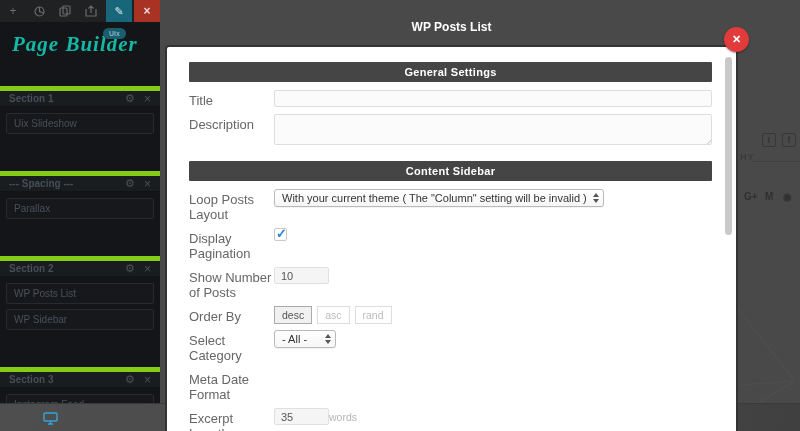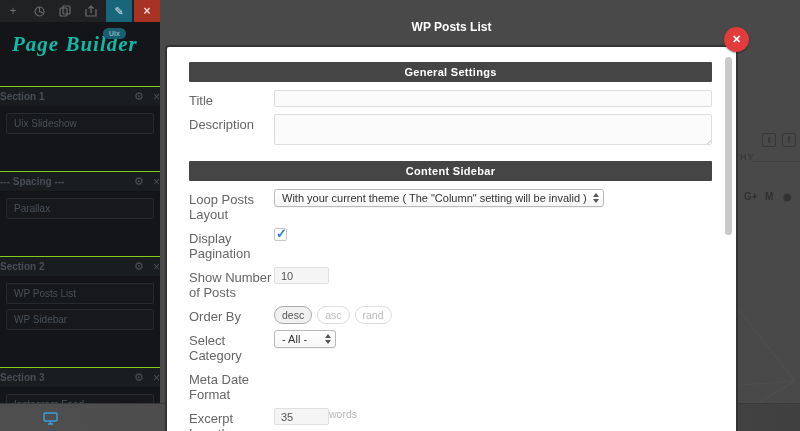--- a/index.html
+++ b/index.html
@@ -26,22 +26,22 @@
   .tb-pencil { background:#17667a; color:#d9e6e9; font-size:11px; margin-left:auto; }
   .tb-close { background:#a83325; color:#eadada; font-size:12px; font-weight:bold; }
 
   .logo { padding:10px 0 0 12px; height:44px; position:relative; }
   .logo-text { font-family:"Liberation Serif", serif; font-style:italic; font-weight:bold;
                font-size:21px; color:#14b8a6; letter-spacing:1px;margin-top:36px; }
   .logo-badge { position:absolute; left:103px; top:6px; background:#1a5d6e; color:#7fb7c4;
                 font-size:7px; font-weight:bold; padding:2px 6px; border-radius:7px; }
 
   .sections { margin-top:18px; }
-  .sec-header { height:21px; display:flex; align-items:center; padding:0 0; background:#1a1d20;
-                border-top:1px solid #84cc16; border-bottom:1px solid #111315;margin-top:20px; }
+  .sec-header { height:21px; display:flex; align-items:center; padding:0 9px; background:#1a1d20;
+                border-top:5px solid #84cc16; border-bottom:1px solid #111315;margin-top:20px; }
   .sec-title { flex:1; color:#474e56; font-size:10px; font-weight:bold; }
   .sec-gear { color:#4a5158; font-size:11px; margin-right:9px; cursor:pointer; }
   .sec-x { color:#4a5158; font-size:12px; cursor:pointer; }
   .widgets { padding:6px 6px 12px 6px; }
   .widget { height:21px; border:1px solid #262b30; border-radius:2px; margin-bottom:5px;
             display:flex; align-items:center; padding:0 7px; color:#4a5159; font-size:10px;
             background:rgba(255,255,255,0.015); cursor:pointer; }
 
   
   .devicebar { position:absolute; left:0; top:403px; width:800px; height:28px; z-index:3;
@@ -59,21 +59,21 @@
   .close-btn { position:absolute; left:724px; top:27px; width:25px; height:25px; border-radius:50%;
                background:#e23b3b; box-shadow:0 1px 2px rgba(0,0,0,.4); color:#fff; z-index:5;
                display:flex; align-items:center; justify-content:center; font-size:11px; font-weight:bold; cursor:pointer; }
 
   .section-bar { background:#454545; color:#ffffff; font-size:11px; font-weight:bold; text-align:center;
                  height:20px; line-height:20px; border-radius:1px; letter-spacing:.3px; }
   .gap-sm { height:8px; } .gap-md { height:10px; }
 
   .row { display:flex; align-items:flex-start; margin-bottom:6px; min-height:16px; }
   .row-label { width:85px; flex:0 0 85px; color:#666666; font-size:13px; padding-top:3px; }
-  .row-ctrl { flex:1; display:flex; align-items:flex-start; }
+  .row-ctrl { flex:1; display:flex; align-items:center; }
 
   .txt-input { width:100%; height:17px; background:#fbfbfb; border:1px solid #dddddd; border-radius:2px;
                font-size:11px; color:#444; padding:0 6px; font-family:"Liberation Sans",sans-serif; }
   .txt-area { width:100%; height:31px; background:#fbfbfb; border:1px solid #dddddd; border-radius:2px;
               resize:none; font-family:"Liberation Sans",sans-serif; font-size:11px; color:#444; padding:2px 6px;
               background-image:linear-gradient(135deg, transparent 78%, #bbb 79%, #fbfbfb 82%, #bbb 83%, #fbfbfb 86%, #bbb 87%, transparent 88%);
               background-repeat:no-repeat; background-position:bottom right; background-size:10px 10px; }
   .num-input { width:55px; height:17px; background:#f5f5f5; border:1px solid #e0e0e0; border-radius:2px;
                font-size:11px; color:#555; padding:0 6px; font-family:"Liberation Sans",sans-serif; }
   .suffix { color:#b5b5b5; font-size:10.5px; }
@@ -83,21 +83,21 @@
             cursor:pointer; white-space:nowrap; box-shadow:0 1px 1px rgba(0,0,0,.05); }
   .stepper { display:inline-flex; flex-direction:column; margin-left:6px; gap:2px; }
   .stepper i { display:block; width:0; height:0; border-left:3px solid transparent; border-right:3px solid transparent; }
   .stepper .up { border-bottom:4px solid #555; }
   .stepper .dn { border-top:4px solid #555; }
 
   .checkbox { width:13px; height:13px; background:#fff; border:1px solid #c9c9c9; border-radius:2px;
               position:relative; cursor:pointer; }
   .checkbox .check { position:absolute; left:1px; top:-3px; color:#2f82d8; font-size:13px; font-weight:bold; }
 
-  .pill-btn { height:18px; padding:0 7px; border:1px solid #ddd; border-radius:9px; background:#fff;
+  .pill-btn { height:18px; padding:0 7px; border:1px solid #ddd; border-radius:0; background:#fff;
               color:#bbbbbb; font-size:10.5px; display:inline-flex; align-items:center; margin-right:5px; cursor:pointer; }
   .pill-btn.active { border-color:#aaaaaa; background:#f1f1f1; color:#555; }
   .sq-btn { width:16px; height:18px; border:1px solid #ddd; border-radius:3px; background:#fff; color:#aaa;
             font-size:10.5px; display:inline-flex; align-items:center; justify-content:center; margin-right:4px; cursor:pointer; }
   .sq-btn.active { border-color:#999; background:#f5f5f5; color:#444; font-weight:bold; }
 </style>
 </head>
 <body>
 
 <div class="stage">

